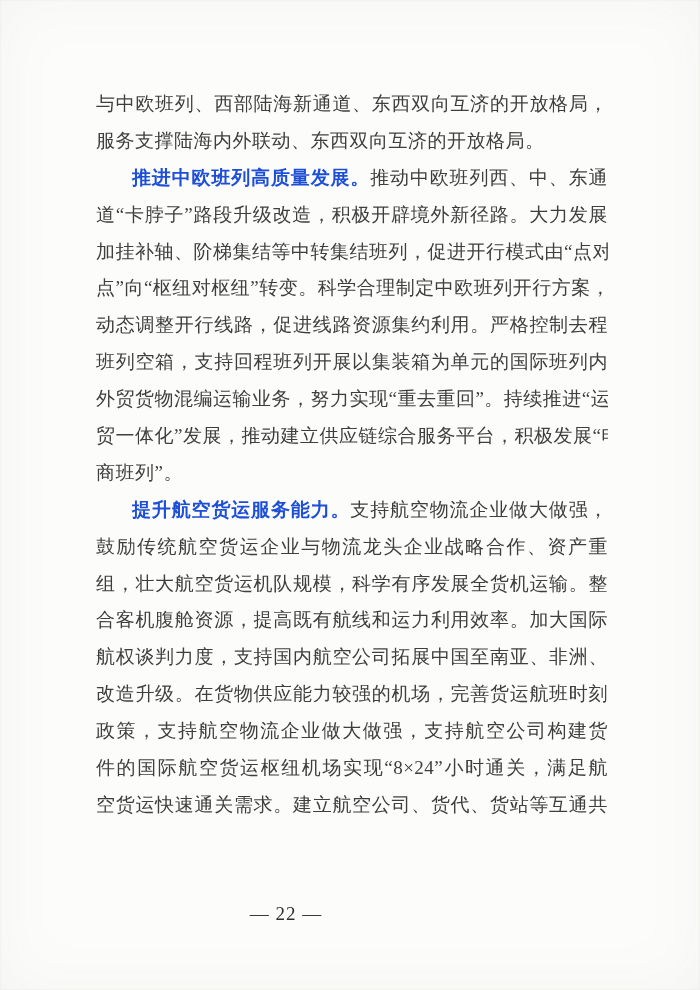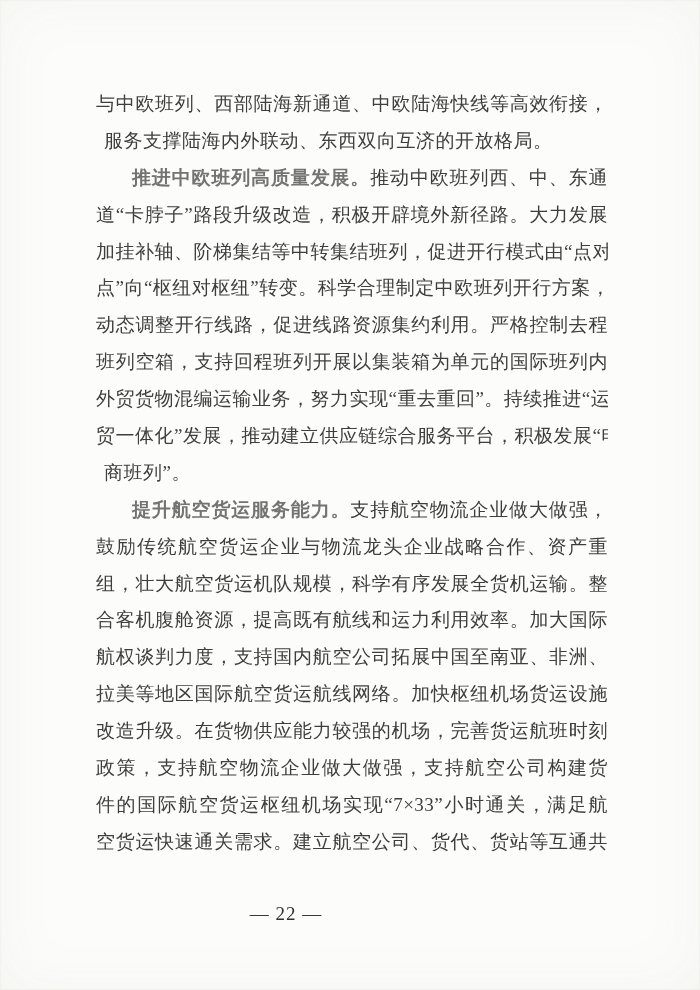--- a/index.html
+++ b/index.html
@@ -32,66 +32,64 @@
     height: 36.9px;
     color: #3e3e3e;
     text-align: justify;
     text-align-last: justify;
     white-space: nowrap;
     overflow: hidden;
     letter-spacing: 0.5px;
   }
   .line.last {
     text-align-last: left;
-    margin-left: 8px;
   }
   .line.indent {
     text-indent: 36px;
   }
   .seg.bold {
     font-weight: bold;
-    color: #737373;
+    color: #1d4ed8;
   }
   .footer {
     position: absolute;
     top: 902px;
     left: 0;
     width: 572px;
     text-align: center;
   }
   .footer .page-number {
     font-size: 19px;
     line-height: 24px;
     color: #303030;
     letter-spacing: 1px;
   }
 </style>
 </head>
 <body>
 
 <div class="page">
   <div class="doc-body" id="doc-body">
-      <div class="line"><span class="seg">与中欧班列、西部陆海新通道、中欧陆海快线等高效衔接，</span></div>
+      <div class="line"><span class="seg">与中欧班列、西部陆海新通道、东西双向互济的开放格局，</span></div>
       <div class="line last"><span class="seg">服务支撑陆海内外联动、东西双向互济的开放格局。</span></div>
       <div class="line indent"><span class="seg bold">推进中欧班列高质量发展。</span><span class="seg">推动中欧班列西、中、东通</span></div>
       <div class="line"><span class="seg">道“卡脖子”路段升级改造，积极开辟境外新径路。大力发展</span></div>
       <div class="line"><span class="seg">加挂补轴、阶梯集结等中转集结班列，促进开行模式由“点对</span></div>
       <div class="line"><span class="seg">点”向“枢纽对枢纽”转变。科学合理制定中欧班列开行方案，</span></div>
       <div class="line"><span class="seg">动态调整开行线路，促进线路资源集约利用。严格控制去程</span></div>
       <div class="line"><span class="seg">班列空箱，支持回程班列开展以集装箱为单元的国际班列内</span></div>
       <div class="line"><span class="seg">外贸货物混编运输业务，努力实现“重去重回”。持续推进“运</span></div>
       <div class="line"><span class="seg">贸一体化”发展，推动建立供应链综合服务平台，积极发展“电</span></div>
       <div class="line last"><span class="seg">商班列”。</span></div>
       <div class="line indent"><span class="seg bold">提升航空货运服务能力。</span><span class="seg">支持航空物流企业做大做强，</span></div>
       <div class="line"><span class="seg">鼓励传统航空货运企业与物流龙头企业战略合作、资产重</span></div>
       <div class="line"><span class="seg">组，壮大航空货运机队规模，科学有序发展全货机运输。整</span></div>
       <div class="line"><span class="seg">合客机腹舱资源，提高既有航线和运力利用效率。加大国际</span></div>
       <div class="line"><span class="seg">航权谈判力度，支持国内航空公司拓展中国至南亚、非洲、</span></div>
-      <div class="line"><span class="seg">拉美等地区国际航空货运航线网络。加快枢纽机场货运设施</span></div>
       <div class="line"><span class="seg">改造升级。在货物供应能力较强的机场，完善货运航班时刻</span></div>
       <div class="line"><span class="seg">政策，支持航空物流企业做大做强，支持航空公司构建货</span></div>
-      <div class="line"><span class="seg">件的国际航空货运枢纽机场实现“7×33”小时通关，满足航</span></div>
+      <div class="line"><span class="seg">件的国际航空货运枢纽机场实现“8×24”小时通关，满足航</span></div>
       <div class="line"><span class="seg">空货运快速通关需求。建立航空公司、货代、货站等互通共</span></div>
     </div>
   <div class="footer">
     <span class="page-number">— 22 —</span>
   </div>
 </div>
 
 </body></html>

